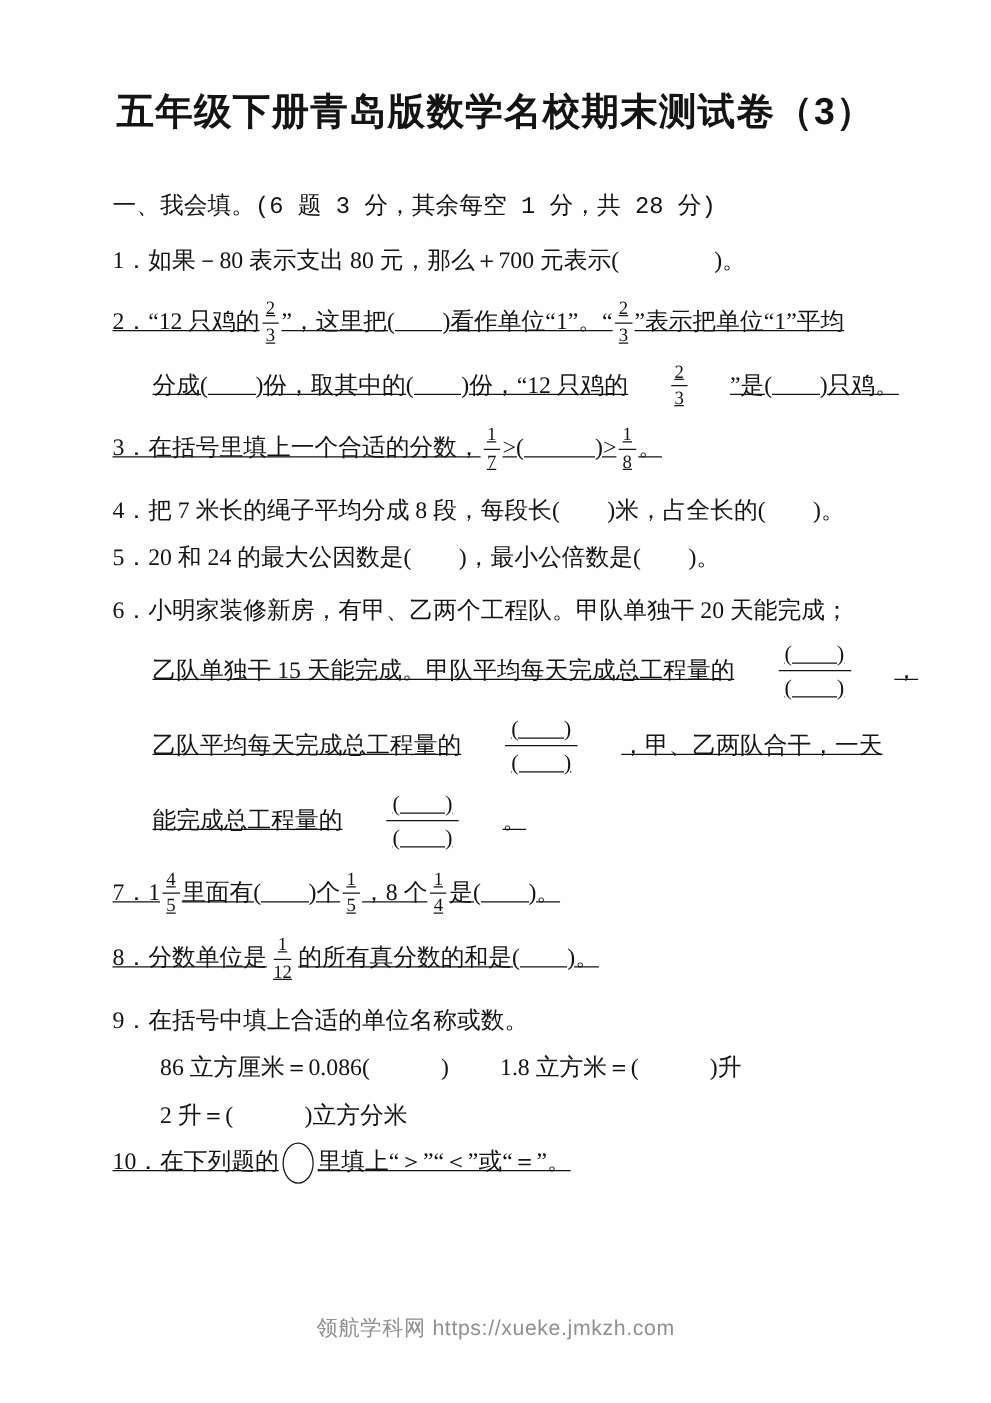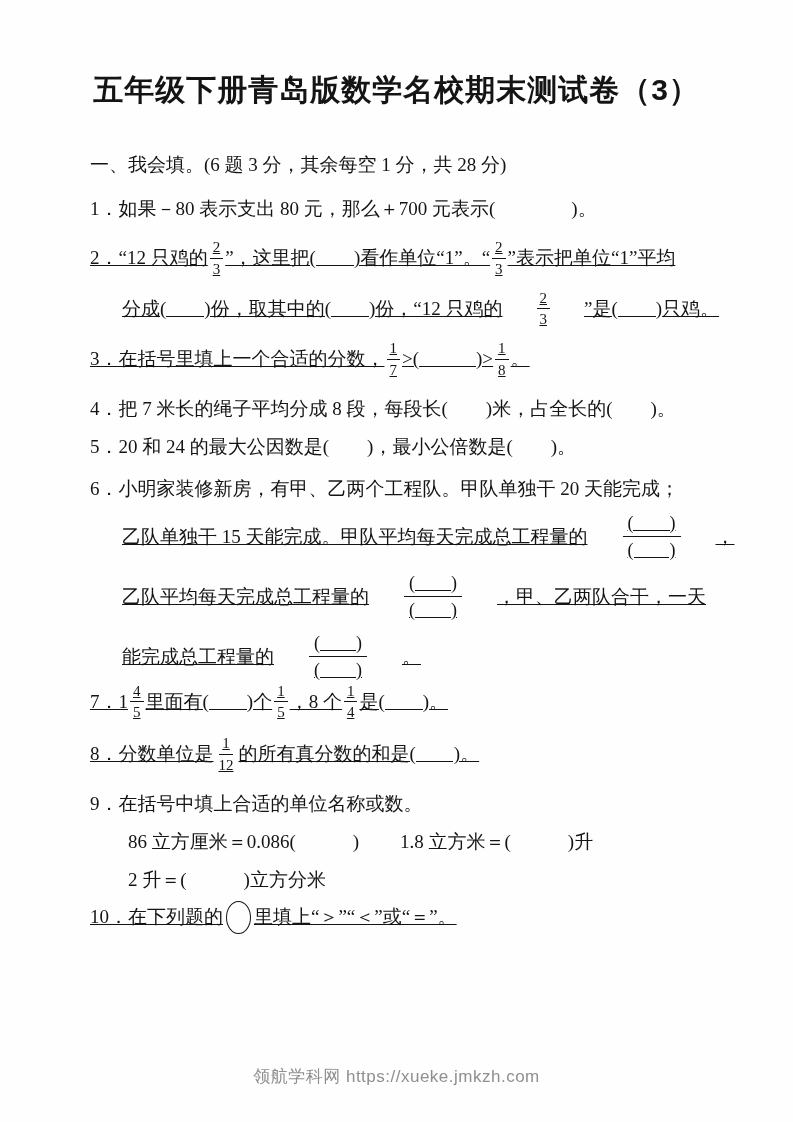--- a/index.html
+++ b/index.html
@@ -26,39 +26,40 @@
     line-height: 36px;
     text-align: center;
     letter-spacing: 1px;
     margin: 0 0 44px 0;
     white-space: nowrap;
   }
   .section {
     line-height: 26px;
     margin: 0 0 18px 0;
     white-space: nowrap;
+    font-family: Liberation Mono, monospace;
   }
   .q {
     line-height: 26px;
     white-space: pre;
   }
   .line {
     display: flex;
     align-items: center;
     text-decoration: underline;
   }
   .line > span { flex: 0 0 auto; }
   .indent { margin-left: 32px; gap: 32px; }
 
   
   .mb16 { margin-bottom: 16px; }
   .mb12 { margin-bottom: 12px; }
   .mb10 { margin-bottom: 10px; }
   .mb8  { margin-bottom: 8px; }
-  .mb6  { margin-bottom: 0; }
+  .mb6  { margin-bottom: 13px; }
 
   
   .frac {
     display: inline-flex;
     flex-direction: column;
     align-items: center;
     text-align: center;
     font-size: 15px;
     line-height: 1.25;
     margin: 0 2px;
@@ -93,21 +94,21 @@
     line-height: 26px;
     white-space: pre;
   }
   .q9-row .c1 { width: 272px; flex: 0 0 auto; }
   .q9-row .c2 { flex: 0 0 auto; text-align: right; }
 
   .footer {
     position: absolute;
     left: 0;
     right: 0;
-    bottom: 34px;
+    bottom: 48px;
     text-align: center;
     color: #8f8f8f;
     font-family: "Liberation Sans", "DejaVu Sans", sans-serif;
     font-size: 17px;
     letter-spacing: 0.5px;
   }
 </style>
 </head>
 <body>
 

